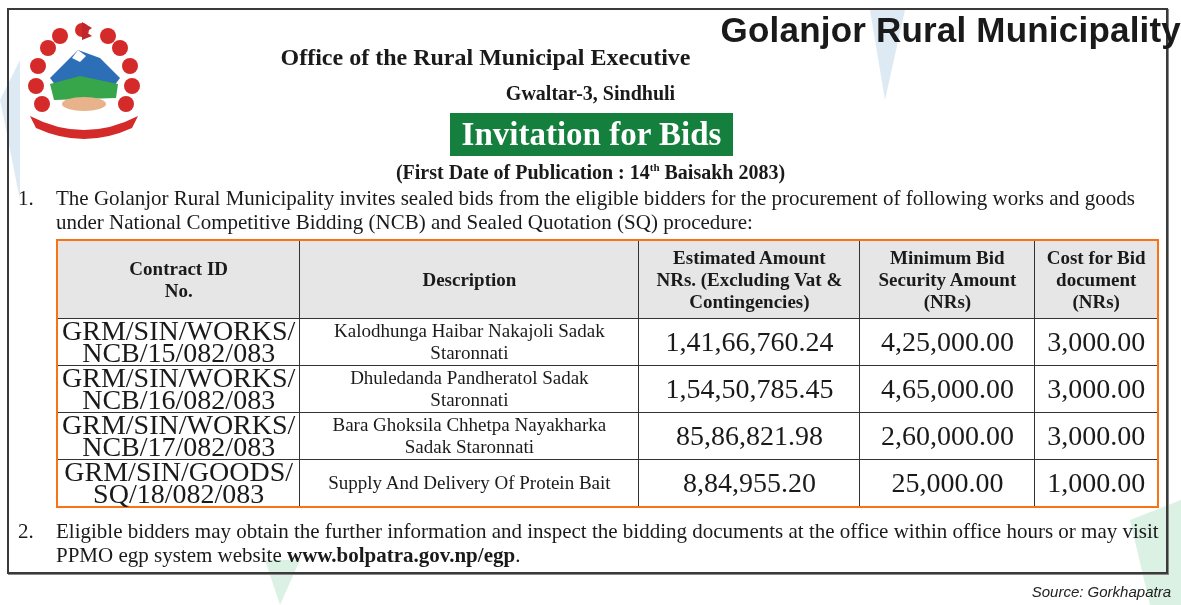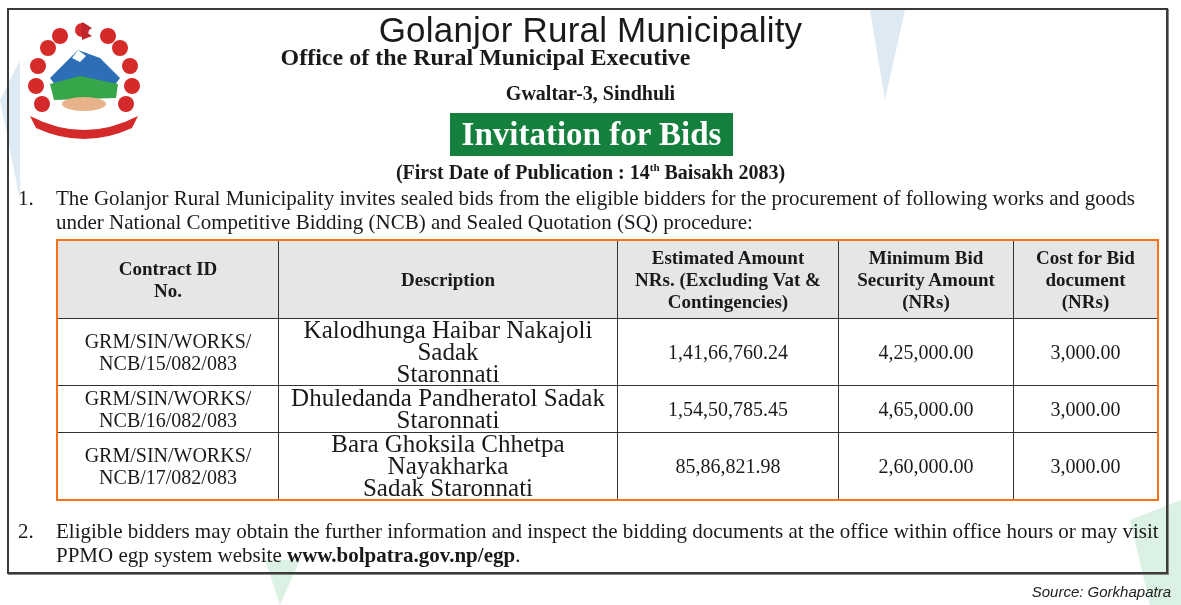--- a/index.html
+++ b/index.html
@@ -7,44 +7,44 @@
     width: 1181px; height: 605px; background: #ffffff; position: relative; overflow: hidden;
     font-family: "Liberation Serif", "DejaVu Serif", serif; color: #1a1a1a;
   }
   .wm-tri { position: absolute; opacity: 0.18; }
   .frame {
     position: absolute; left: 7px; top: 8px; width: 1161px; height: 566px;
     border: 2px solid #3a3a3a; box-shadow: 1px 1px 0 #888; background: transparent; box-sizing: border-box;
   }
   .logo { position: absolute; left: 20px; top: 18px; width: 128px; height: 124px; }
   .title {
-    position: absolute; left: 0; width: 1181px; top: 10px; text-align: center;
-    font-family: "Liberation Sans", "DejaVu Sans", sans-serif; font-weight: normal; font-size: 35px; letter-spacing: 0.2px;
+    position: absolute; left: 0; width: 1181px; top: 10px; text-align: right;
+    font-family: "Liberation Sans", "DejaVu Sans", sans-serif; font-weight: bold; font-size: 35px; letter-spacing: 0.2px;
   }
   .subtitle { position: absolute; left: 0; width: 971px; top: 44px; text-align: center; font-weight: bold; font-size: 24px; }
   .address { position: absolute; left: 0; width: 1181px; top: 82px; text-align: center; font-weight: bold; font-size: 20px; }
   .ifb-wrap { position: absolute; left: 0; width: 1181px; top: 113px; text-align: center; }
   .ifb {
     display: inline-block; background: #15803d; color: #fff; font-weight: bold; font-size: 33px;
     padding: 0 12px; height: 43px; line-height: 43px; margin-left: 2px;
   }
   .pubdate { position: absolute; left: 0; width: 1181px; top: 161px; text-align: center; font-weight: bold; font-size: 20px; }
   .pubdate sup { font-size: 11px; vertical-align: 8px; }
   .para { position: absolute; left: 18px; width: 1145px; font-size: 21px; line-height: 24px; }
   .para .num { position: absolute; left: 0; top: 0; }
   .para .txt { margin-left: 38px; }
   .para .bold { font-weight: bold; }
   table.bids {
     position: absolute; left: 56px; top: 239px; width: 1103px; border-collapse: collapse;
     font-size: 19px; line-height: 22px; border: 2px solid #f97316;
   }
   table.bids th, table.bids td { border: 1.5px solid #333; text-align: center; vertical-align: middle; padding: 0 4px; }
   table.bids th { background: #e6e6e6; font-weight: bold; height: 77px; font-size: 19px; }
-  table.bids td { height: 46px; font-size: 20px; }
-  table.bids td.desc { font-size: 25px; }
+  table.bids td { height: 46px; font-size: 28px; }
+  table.bids td.desc { font-size: 19px; }
   .source {
     position: absolute; right: 10px; top: 583px; font-family: "Liberation Sans", "DejaVu Sans", sans-serif;
     font-style: italic; font-size: 15px; color: #222;
   }
 </style>
 </head>
 <body>
 
 <svg class="wm-tri" style="left:0;top:0" width="1181" height="605">
   <polygon points="870,10 905,10 885,100" fill="#4a90c8"></polygon>
@@ -113,20 +113,27 @@
       <td>4,65,000.00</td>
       <td>3,000.00</td>
     </tr>
     <tr>
       <td><span>GRM/SIN/WORKS/</span><br><span>NCB/17/082/083</span></td>
       <td class="desc"><span>Bara Ghoksila Chhetpa Nayakharka</span><br><span>Sadak Staronnati</span></td>
       <td>85,86,821.98</td>
       <td>2,60,000.00</td>
       <td>3,000.00</td>
     </tr>
+    <tr>
+      <td><span>GRM/SIN/GOODS/</span><br><span>SQ/18/082/083</span></td>
+      <td class="desc"><span>Supply And Delivery Of Protein Bait</span></td>
+      <td>8,84,955.20</td>
+      <td>25,000.00</td>
+      <td>1,000.00</td>
+    </tr>
   </tbody>
 </table>
 
 <div class="para" style="top:519px">
   <span class="num">2.</span>
   <div class="txt"><span>Eligible bidders may obtain the further information and inspect the bidding documents at the office within office hours or may visit PPMO egp system website </span><span class="bold">www.bolpatra.gov.np/egp</span><span>.</span></div>
 </div>
 
 <div class="source">Source: Gorkhapatra</div>
 

